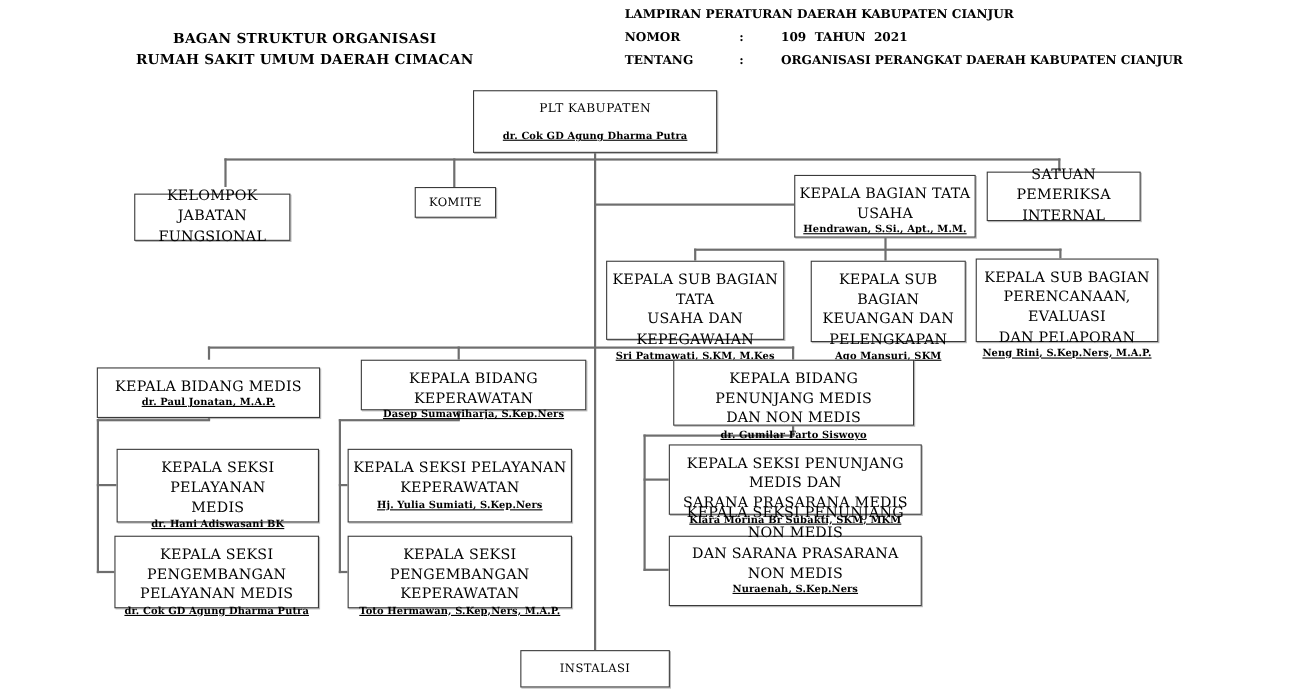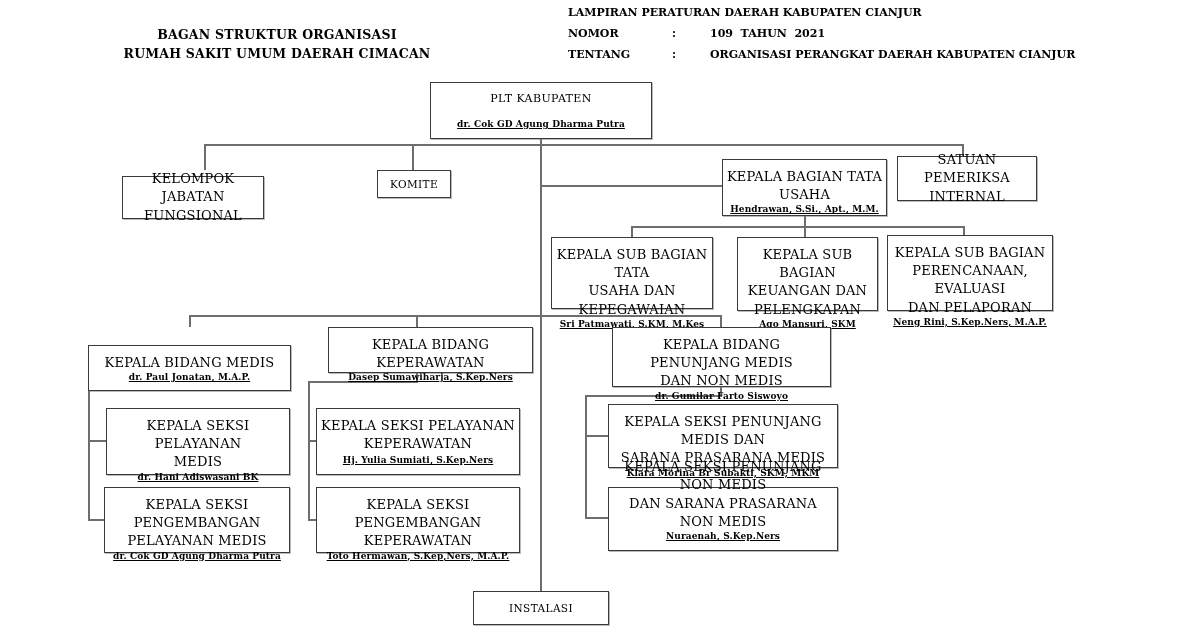--- a/index.html
+++ b/index.html
@@ -132,21 +132,21 @@
     <div class="name">Ago Mansuri, SKM</div>
   </div>
 
   <div class="box" style="left:887px;top:235px;width:166px;height:76px;">
     <div class="title">KEPALA SUB BAGIAN
 PERENCANAAN, EVALUASI
 DAN PELAPORAN</div>
     <div class="name">Neng Rini, S.Kep.Ners, M.A.P.</div>
   </div>
 
-  <div class="box" style="left:88px;top:345px;width:203px;height:46px;">
+  <div class="box" style="left:88px;top:334px;width:203px;height:46px;">
     <div class="title">KEPALA BIDANG MEDIS</div>
     <div class="name">dr. Paul Jonatan, M.A.P.</div>
   </div>
 
   <div class="box" style="left:328px;top:327px;width:205px;height:46px;">
     <div class="title">KEPALA BIDANG KEPERAWATAN</div>
     <div class="name">Dasep Sumawiharja, S.Kep.Ners</div>
   </div>
 
   <div class="box" style="left:612px;top:327px;width:219px;height:60px;">

